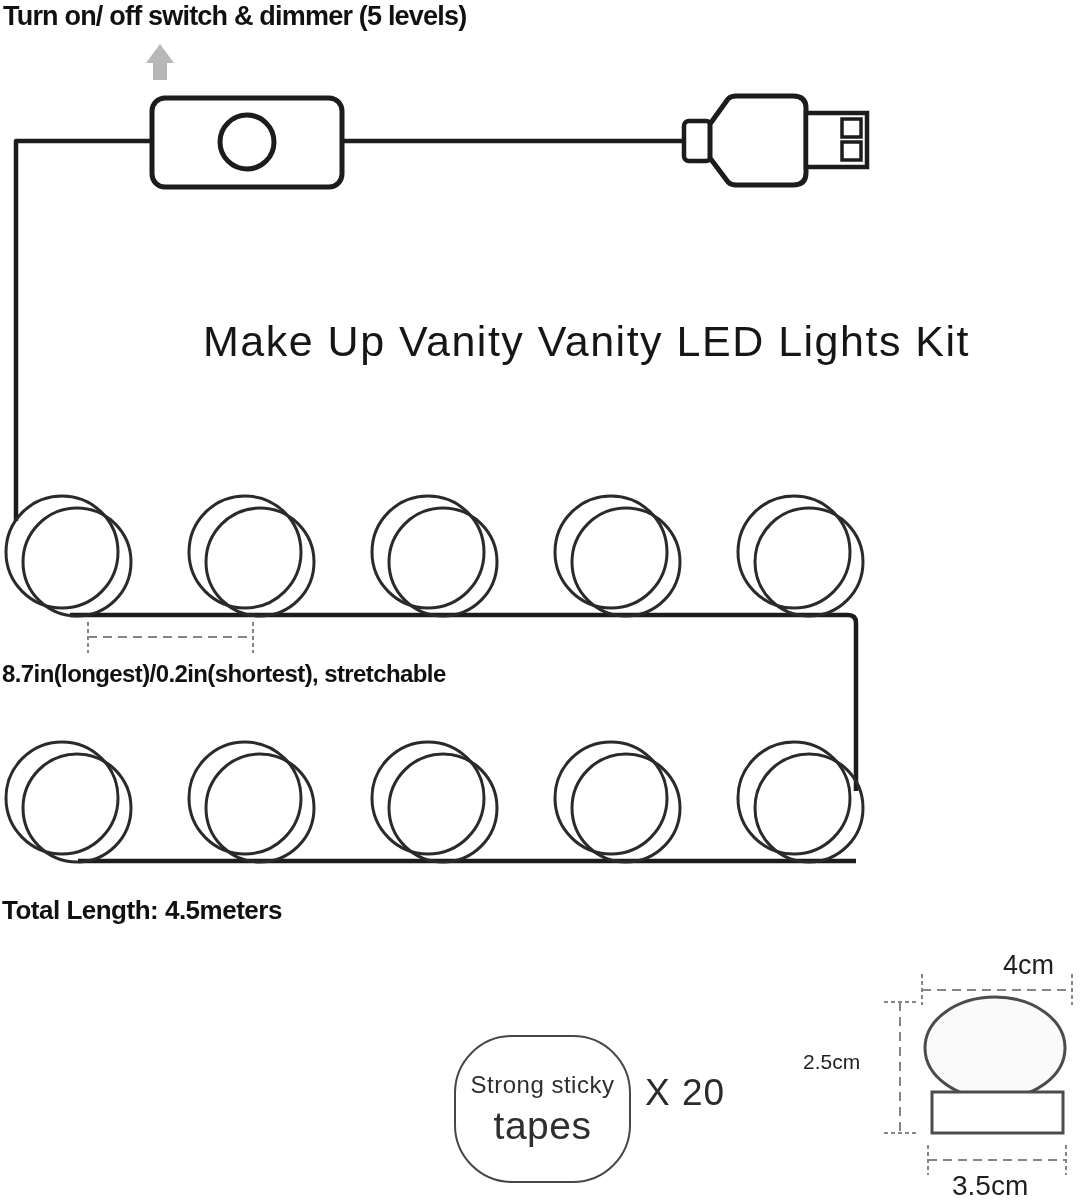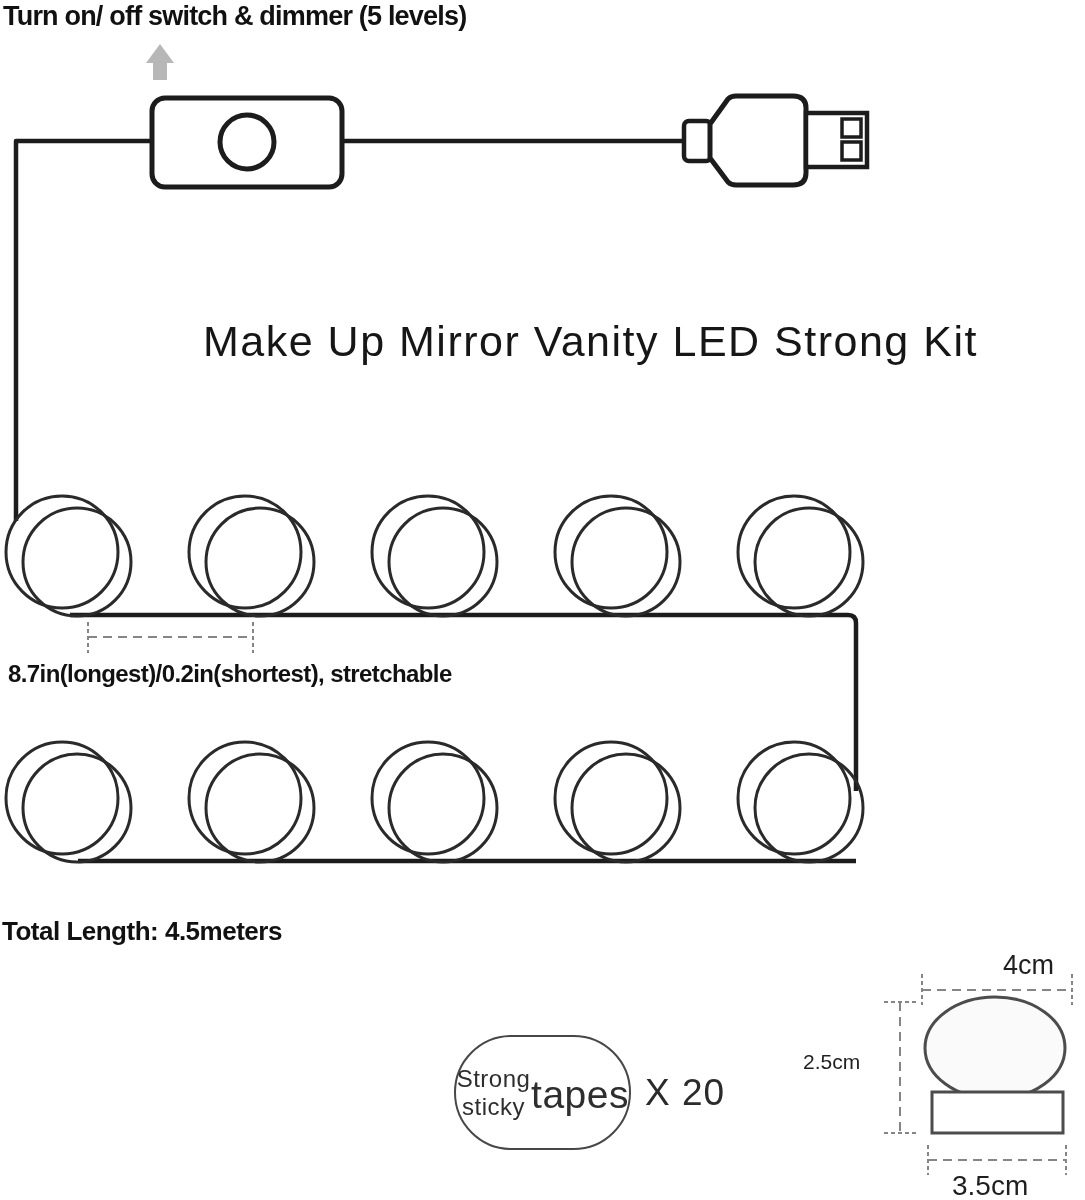--- a/index.html
+++ b/index.html
@@ -15,26 +15,26 @@
   #stage{
     position:relative;width:1085px;height:1200px;margin:0 auto;
     background:var(--bg);overflow:hidden;
     font-family:"Liberation Sans", sans-serif;
     padding-left:14px;
   }
   svg{position:absolute;left:0;top:0;}
   .lbl{position:absolute;color:var(--text);white-space:nowrap;line-height:1.05;}
   .lbl-switch{left:3px;top:2px;font-size:27px;font-weight:700;letter-spacing:-0.8px;}
   .lbl-title{left:203px;top:319px;font-size:43px;font-weight:400;letter-spacing:1.5px;color:#161616;}
-  .lbl-spacing{left:8px;top:661px;font-size:24px;font-weight:700;letter-spacing:-0.6px;}
-  .lbl-total{left:2px;top:918px;font-size:26px;font-weight:700;letter-spacing:-0.5px;}
+  .lbl-spacing{left:2px;top:661px;font-size:24px;font-weight:700;letter-spacing:-0.6px;}
+  .lbl-total{left:2px;top:897px;font-size:26px;font-weight:700;letter-spacing:-0.5px;}
   .tapes-badge{
-    position:absolute;left:454px;top:1035px;width:177px;height:115px;
+    position:absolute;left:454px;top:1035px;width:177px;height:148px;
     border:2.5px solid #474747;border-radius:58px;background:var(--bg);
-    display:flex;flex-direction:row;align-items:center;justify-content:center;
+    display:flex;flex-direction:column;align-items:center;justify-content:center;
     color:#2e2e2e;text-align:center;box-sizing:border-box;
   }
   .tapes-line1{font-size:24px;letter-spacing:0.5px;}
   .tapes-line2{font-size:39px;letter-spacing:0.5px;margin-top:5px;}
   .lbl-count{left:645px;top:1074px;font-size:37px;color:#2b2b2b;letter-spacing:1px;}
   .dim{color:#1f1f1f;font-weight:400;}
   .dim-top{left:963px;top:951px;font-size:27px;margin-left:40px;}
   .dim-left{left:803px;top:1051px;font-size:21px;}
   .dim-bottom{left:952px;top:1171px;font-size:28px;}
 
@@ -122,21 +122,21 @@
       <ellipse class="gshape" cx="995" cy="1048" rx="70" ry="51"></ellipse>
       <rect class="gbase" x="932" y="1092" width="131" height="41"></rect>
 
       <line class="dash" x1="928" y1="1160" x2="1066" y2="1160"></line>
       <line class="tick" x1="928" y1="1145" x2="928" y2="1175"></line>
       <line class="tick" x1="1066" y1="1145" x2="1066" y2="1175"></line>
     </g>
   </svg>
 
   <div class="lbl lbl-switch">Turn on/ off switch &amp; dimmer (5 levels)</div>
-  <div class="lbl lbl-title">Make Up Mirror Vanity LED Strong Kit</div>
+  <div class="lbl lbl-title">Make Up Vanity Vanity LED Lights Kit</div>
   <div class="lbl lbl-spacing">8.7in(longest)/0.2in(shortest), stretchable</div>
   <div class="lbl lbl-total">Total Length: 4.5meters</div>
 
   <div class="tapes-badge">
     <span class="tapes-line1">Strong sticky</span>
     <span class="tapes-line2">tapes</span>
   </div>
   <div class="lbl lbl-count">X 20</div>
 
   <div class="lbl dim dim-top">4cm</div>

